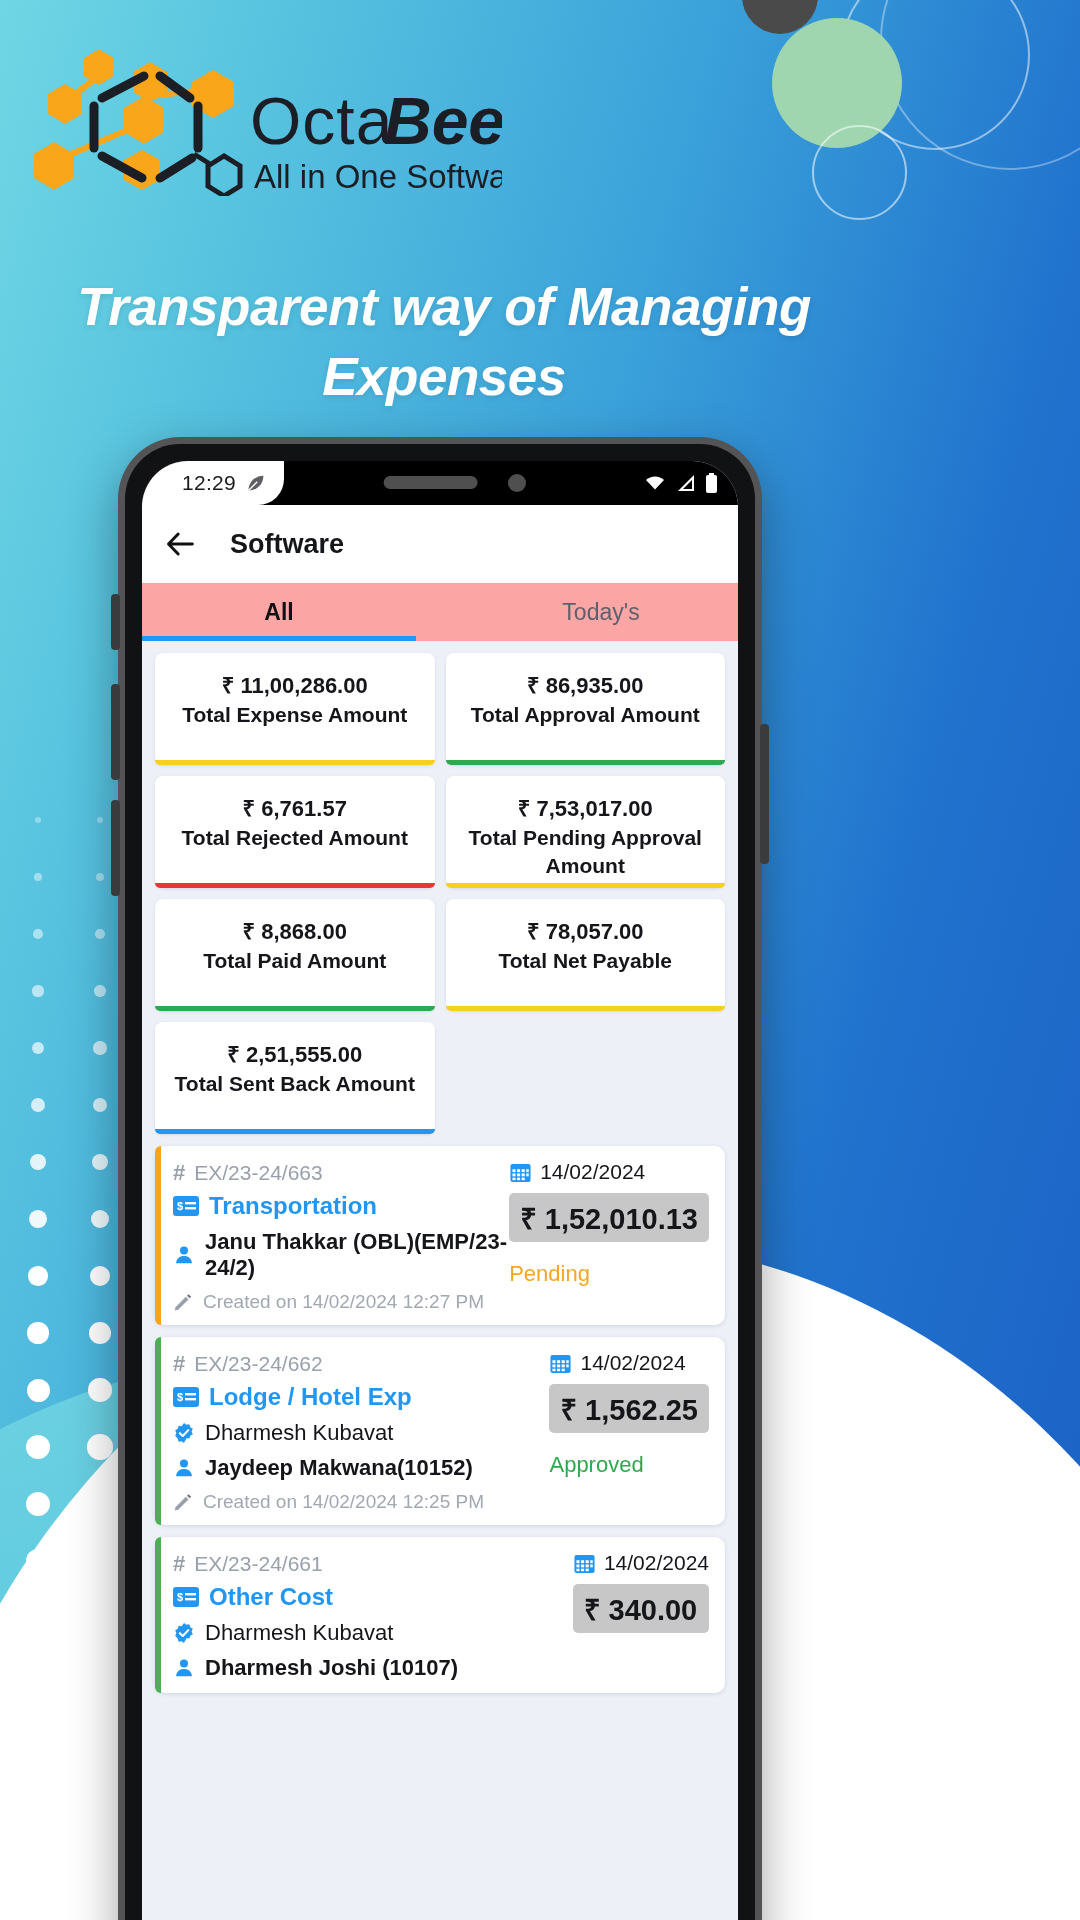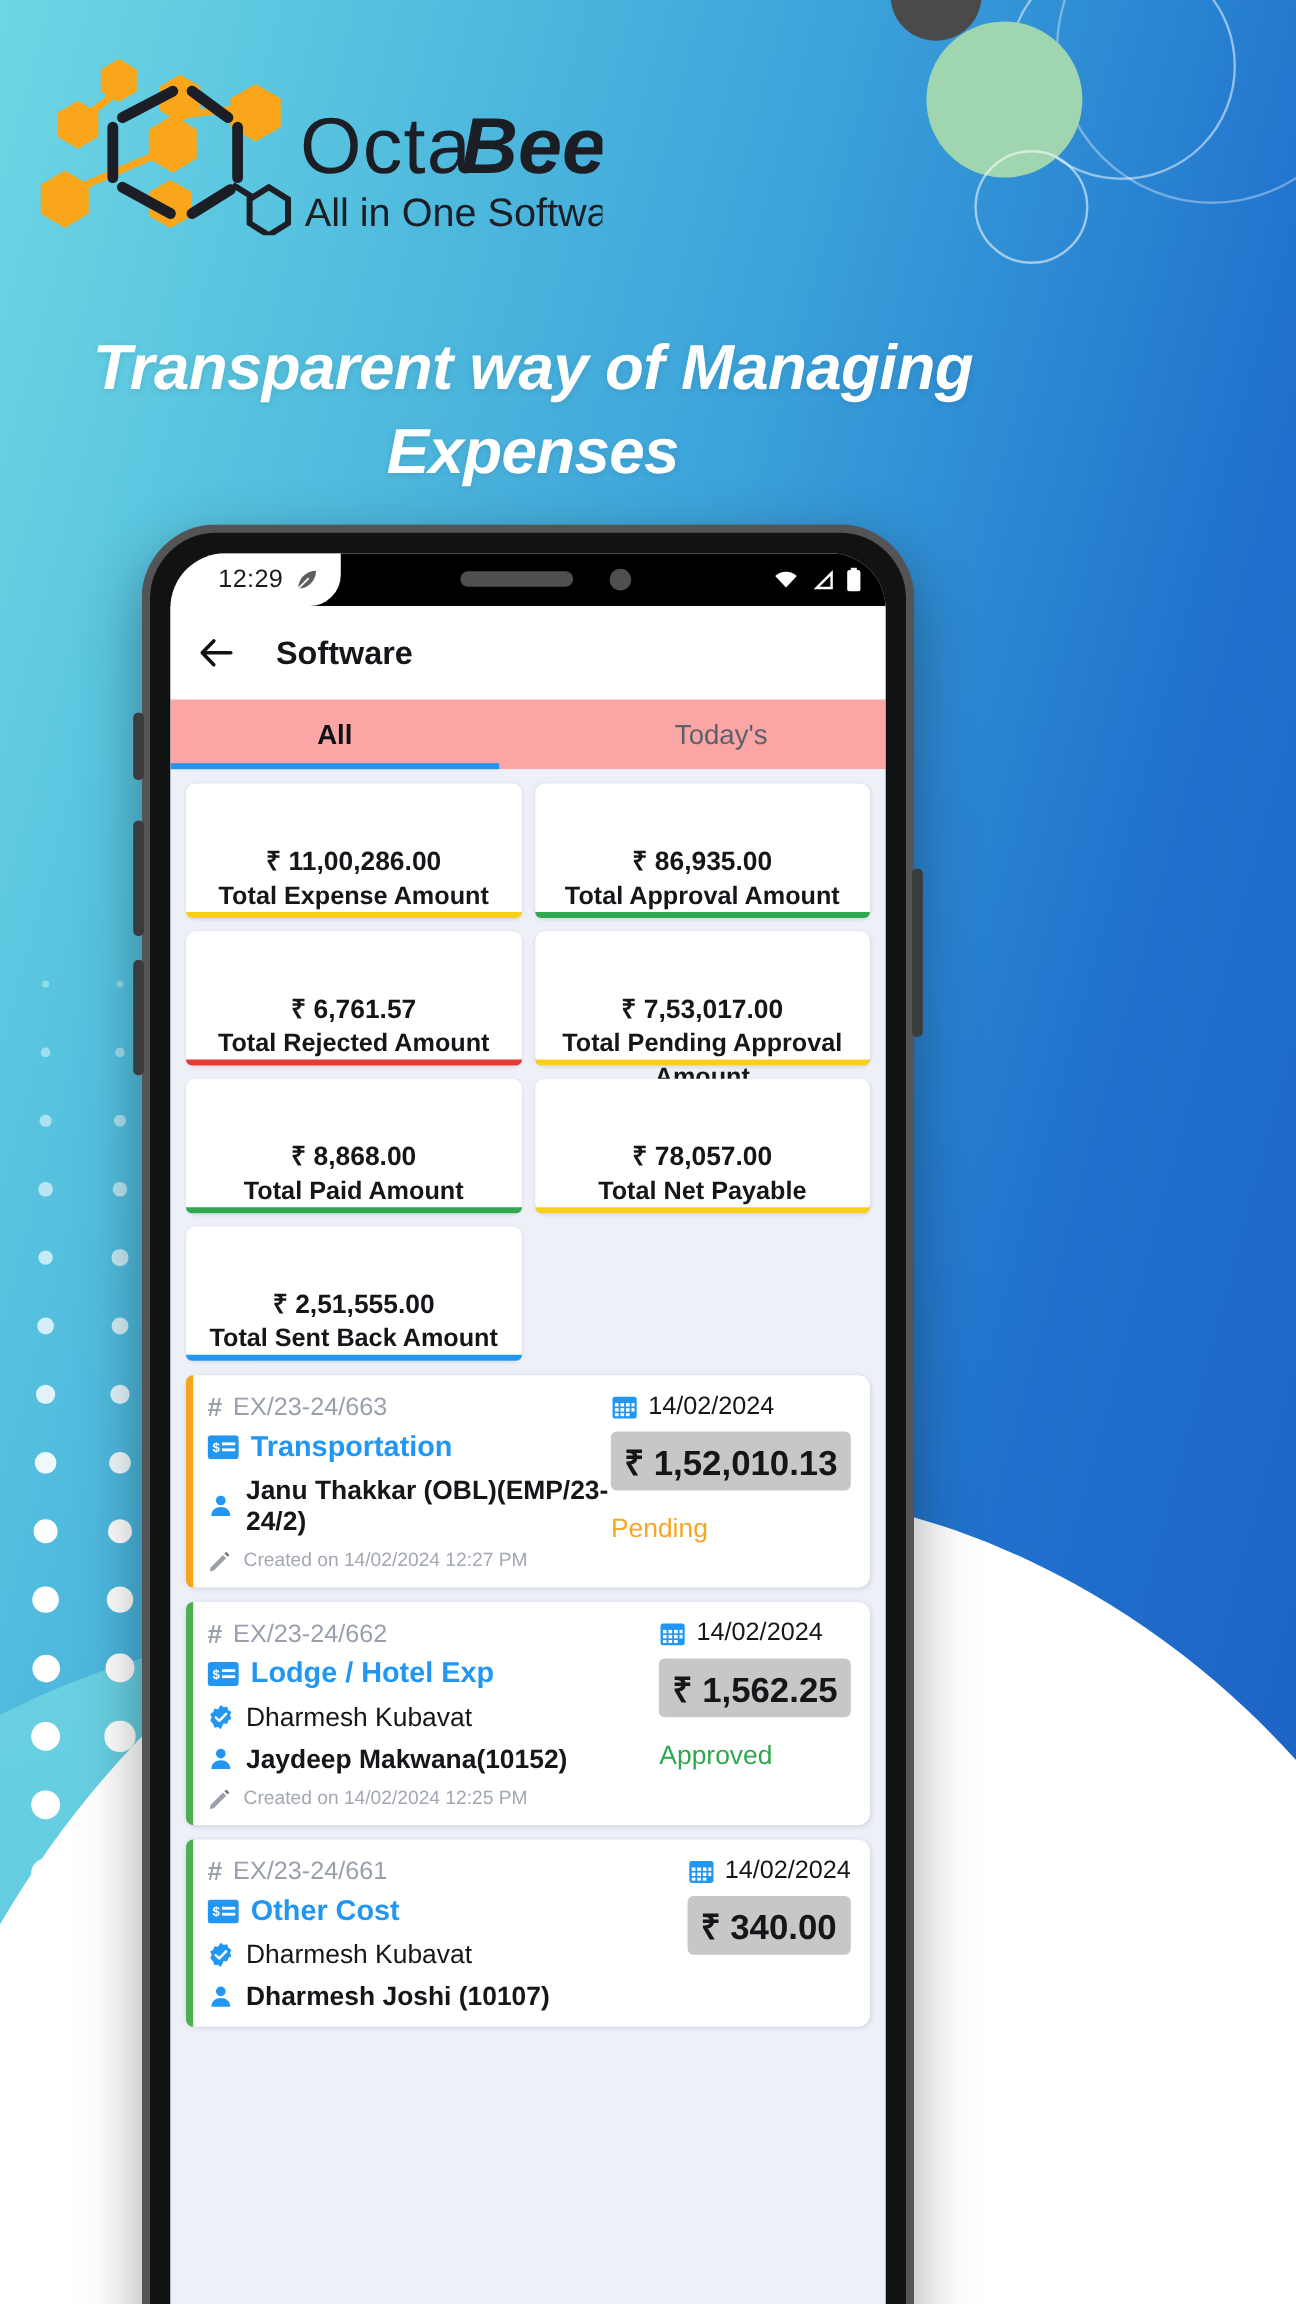--- a/index.html
+++ b/index.html
@@ -163,21 +163,21 @@
   }
   .stat-card {
     background: #ffffff; border-radius: 8px;
     padding: 18px 10px 0 10px;
     height: 112px;
     text-align: center;
     display: flex; flex-direction: column; justify-content: flex-start;
     position: relative;
     box-shadow: 0 1px 3px rgba(40,50,90,.13);
   }
-  .stat-amount { font-size: 22px; font-weight: bold; color: #15161a; line-height: 30px; margin-top: 32px; }
+  .stat-amount { font-size: 22px; font-weight: bold; color: #15161a; line-height: 30px; }
   .stat-label  { font-size: 21px; font-weight: bold; color: #15161a; line-height: 28px; }
   .stat-bar {
     position: absolute; left: 0; right: 0; bottom: 0; height: 5px;
     border-bottom-left-radius: 8px; border-bottom-right-radius: 8px;
   }
 
   
   .exp-list { margin-top: 12px; display: flex; flex-direction: column; gap: 12px; }
   .exp-card {
     background: #ffffff; border-radius: 10px;
@@ -201,21 +201,21 @@
   }
   .exp-person {
     font-size: 22px; font-weight: bold; color: #15161a;
     display: flex; align-items: center; gap: 10px; margin-top: 9px;
   }
   .exp-approver {
     font-size: 22px; color: #15161a; font-weight: normal;
     display: flex; align-items: center; gap: 10px; margin-top: 9px;
   }
   .exp-created {
-    font-size: 16px; color: #a2a8b2;
+    font-size: 19px; color: #a2a8b2;
     display: flex; align-items: center; gap: 10px; margin-top: 10px;
   }
   .exp-date { font-size: 21px; color: #15161a; display: flex; align-items: center; gap: 8px; }
   .exp-amt {
     background: #c7c7c7; color: #151619; border-radius: 5px;
     padding: 5px 11px; font-size: 29px; font-weight: bold; white-space: nowrap;
   }
   .exp-status { font-size: 22px; font-weight: normal; margin-top: 10px; }
 
   .ic { flex: 0 0 auto; }

